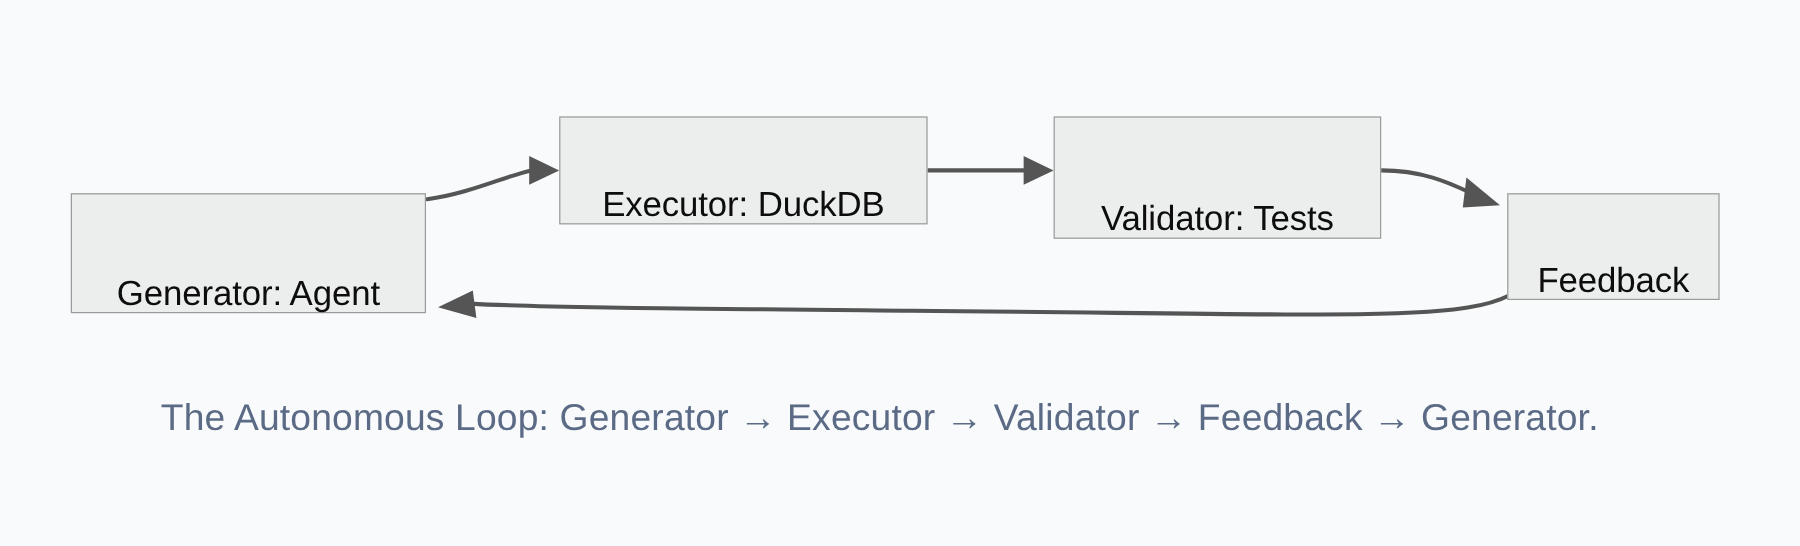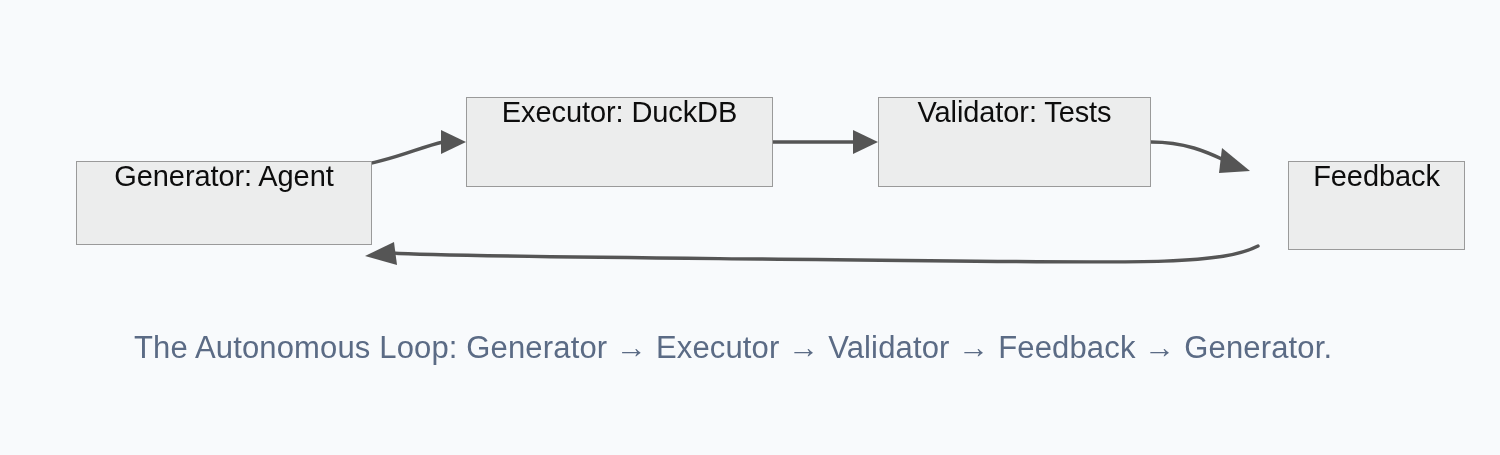--- a/index.html
+++ b/index.html
@@ -27,38 +27,38 @@
     width: 1500px;
     height: 455px;
     display: block;
   }
   .node-box {
     position: absolute;
     box-sizing: border-box;
     background: #eceded;
     border: 1.6px solid #9a9a9a;
     display: flex;
-    align-items: flex-start;
+    align-items: flex-end;
     justify-content: center;
     color: #0d0d0d;
     font-family: "Liberation Sans", sans-serif;
     font-size: 29px;
     font-weight: 400;
     letter-spacing: -0.1px;
     white-space: nowrap;
     z-index: 3;
   }
   .node-label {
     display: block;
     line-height: 1;
   }
-  #node-generator { left: 76px;   top: 161px; width: 296px; height: 84px; }
+  #node-generator { left: 59px;   top: 161px; width: 296px; height: 100px; }
   #node-executor  { left: 466px;  top: 97px;  width: 307px; height: 90px; }
-  #node-validator { left: 878px;  top: 97px;  width: 273px; height: 90px; }
-  #node-feedback  { left: 1256px; top: 161px; width: 177px; height: 89px; margin-left: 32px; }
+  #node-validator { left: 878px;  top: 97px;  width: 273px; height: 102px; }
+  #node-feedback  { left: 1256px; top: 161px; width: 177px; height: 89px; }
 
   #caption {
     position: absolute;
     left: 134px;
     top: 326px;
     color: #5b6b85;
     font-family: "Liberation Sans", sans-serif;
     font-size: 31px;
     font-weight: 400;
     letter-spacing: 0.15px;

